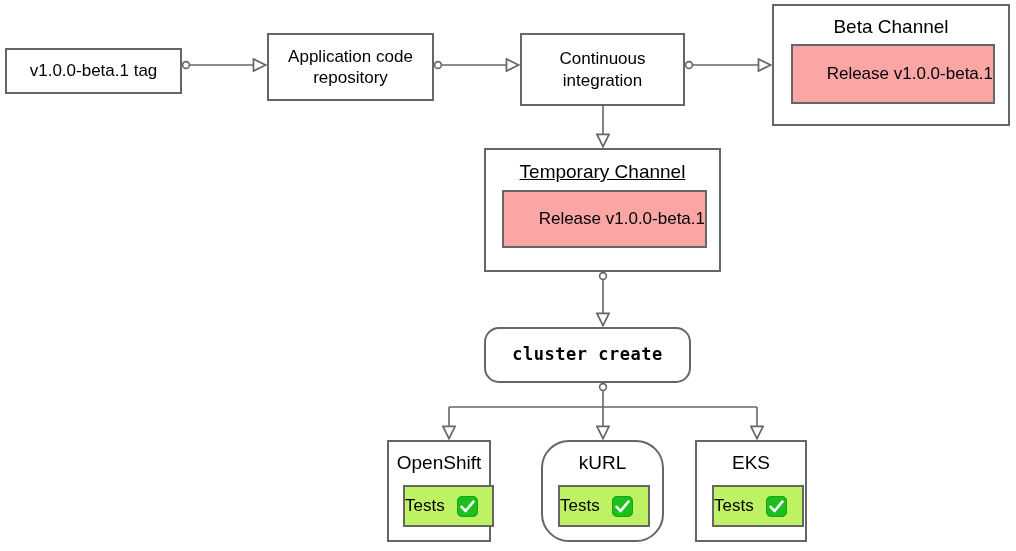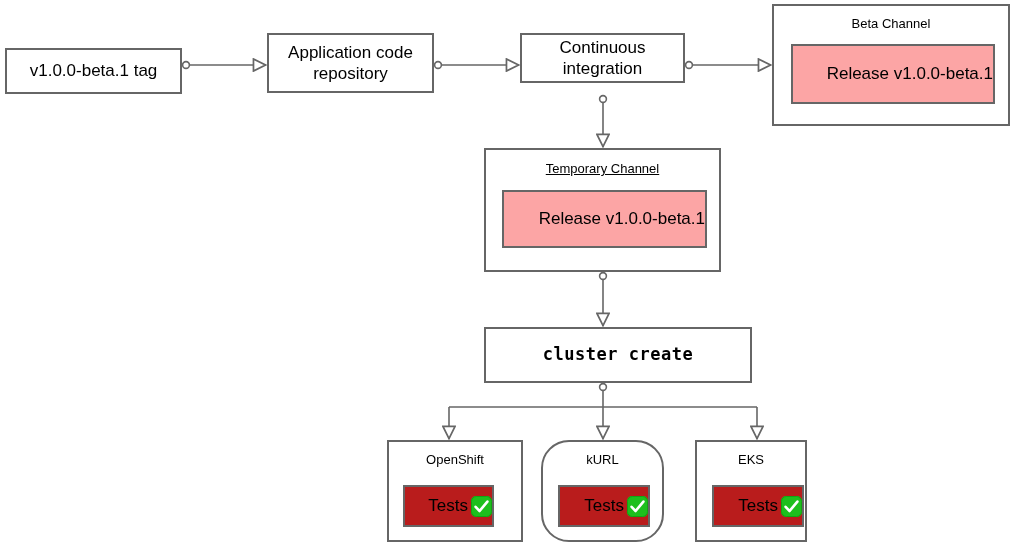--- a/index.html
+++ b/index.html
@@ -44,21 +44,21 @@
     box-sizing: border-box;
     border: 2px solid #666666;
     background: #ffffff;
   }
   .group-title {
     position: absolute;
     left: 0;
     right: 0;
     text-align: center;
     color: #000000;
-    font-size: 13px;
+    font-size: 19px;
     line-height: 1.2;
   }
   .inner-box {
     position: absolute;
     box-sizing: border-box;
     border: 2px solid #666666;
     background: #fca5a5;
     display: flex;
     align-items: center;
     justify-content: flex-end;
@@ -69,25 +69,25 @@
   .mono {
     font-family: "DejaVu Sans Mono", "Liberation Mono", monospace;
     font-weight: bold;
     font-size: 17px;
     letter-spacing: 0.5px;
   }
   .tests-box {
     position: absolute;
     box-sizing: border-box;
     border: 2px solid #666666;
-    background: #b91c1c;
+    background: #bef264;
     display: flex;
     align-items: center;
-    justify-content: flex-end;
-    gap: 3px;
+    justify-content: flex-start;
+    gap: 12px;
     font-size: 17px;
     color: #000000;
     white-space: nowrap;
   }
   .check {
     display: inline-block;
     width: 21px;
     height: 21px;
     border-radius: 5px;
     position: relative;
@@ -139,47 +139,47 @@
       <line x1="449" y1="407" x2="449" y2="439" stroke="#666666" stroke-width="1.6" marker-end="url(#arrow)"></line>
       <line x1="603" y1="407" x2="603" y2="439" stroke="#666666" stroke-width="1.6" marker-end="url(#arrow)"></line>
       <line x1="757" y1="407" x2="757" y2="439" stroke="#666666" stroke-width="1.6" marker-end="url(#arrow)"></line>
     </g>
   </svg>
 
   <div class="node" style="left:5px; top:48px; width:177px; height:46px;">
     <span>v1.0.0-beta.1 tag</span>
   </div>
 
-  <div class="node" style="left:267px; top:33px; width:167px; height:60px; padding:0 10px;">
+  <div class="node" style="left:267px; top:33px; width:167px; height:68px; padding:0 10px;">
     <span>Application code repository</span>
   </div>
 
-  <div class="node" style="left:520px; top:33px; width:165px; height:50px; padding:0 0;justify-content:center;">
+  <div class="node" style="left:520px; top:33px; width:165px; height:73px; padding:0 0;justify-content:center;">
     <span>Continuous integration</span>
   </div>
 
   <div class="group" style="left:772px; top:4px; width:238px; height:122px;">
     <div class="group-title" style="top:10px;">Beta Channel</div>
     <div class="inner-box" style="left:17px; top:38px; width:204px; height:60px;">
       <span>Release v1.0.0-beta.1</span>
     </div>
   </div>
 
   <div class="group" style="left:484px; top:148px; width:237px; height:124px;">
     <div class="group-title" style="top:11px;text-decoration:underline;">Temporary Channel</div>
     <div class="inner-box" style="left:16px; top:40px; width:205px; height:58px;">
       <span>Release v1.0.0-beta.1</span>
     </div>
   </div>
 
-  <div class="node" style="left:484px; top:327px; width:268px; height:56px;">
+  <div class="node" style="left:484px; top:327px; width:207px; height:56px;border-radius:15px;">
     <span class="mono">cluster create</span>
   </div>
 
-  <div class="group" style="left:387px; top:440px; width:136px; height:102px;">
+  <div class="group" style="left:387px; top:440px; width:104px; height:102px;">
     <div class="group-title" style="top:10px;">OpenShift</div>
     <div class="tests-box" style="left:14px; top:43px; width:91px; height:42px;">
       <span>Tests</span>
       <span class="check" style="background:#1dbf1d;">
         <svg width="21" height="21" viewBox="0 0 21 21">
           <rect x="0.5" y="0.5" width="20" height="20" rx="5" fill="#1dbf1d" stroke="#13a313" stroke-width="1"></rect>
           <path d="M4.6 10.8 L8.6 15 L16.4 5.6" fill="none" stroke="#ffffff" stroke-width="2.6" stroke-linecap="round" stroke-linejoin="round"></path>
         </svg>
       </span>
     </div>

